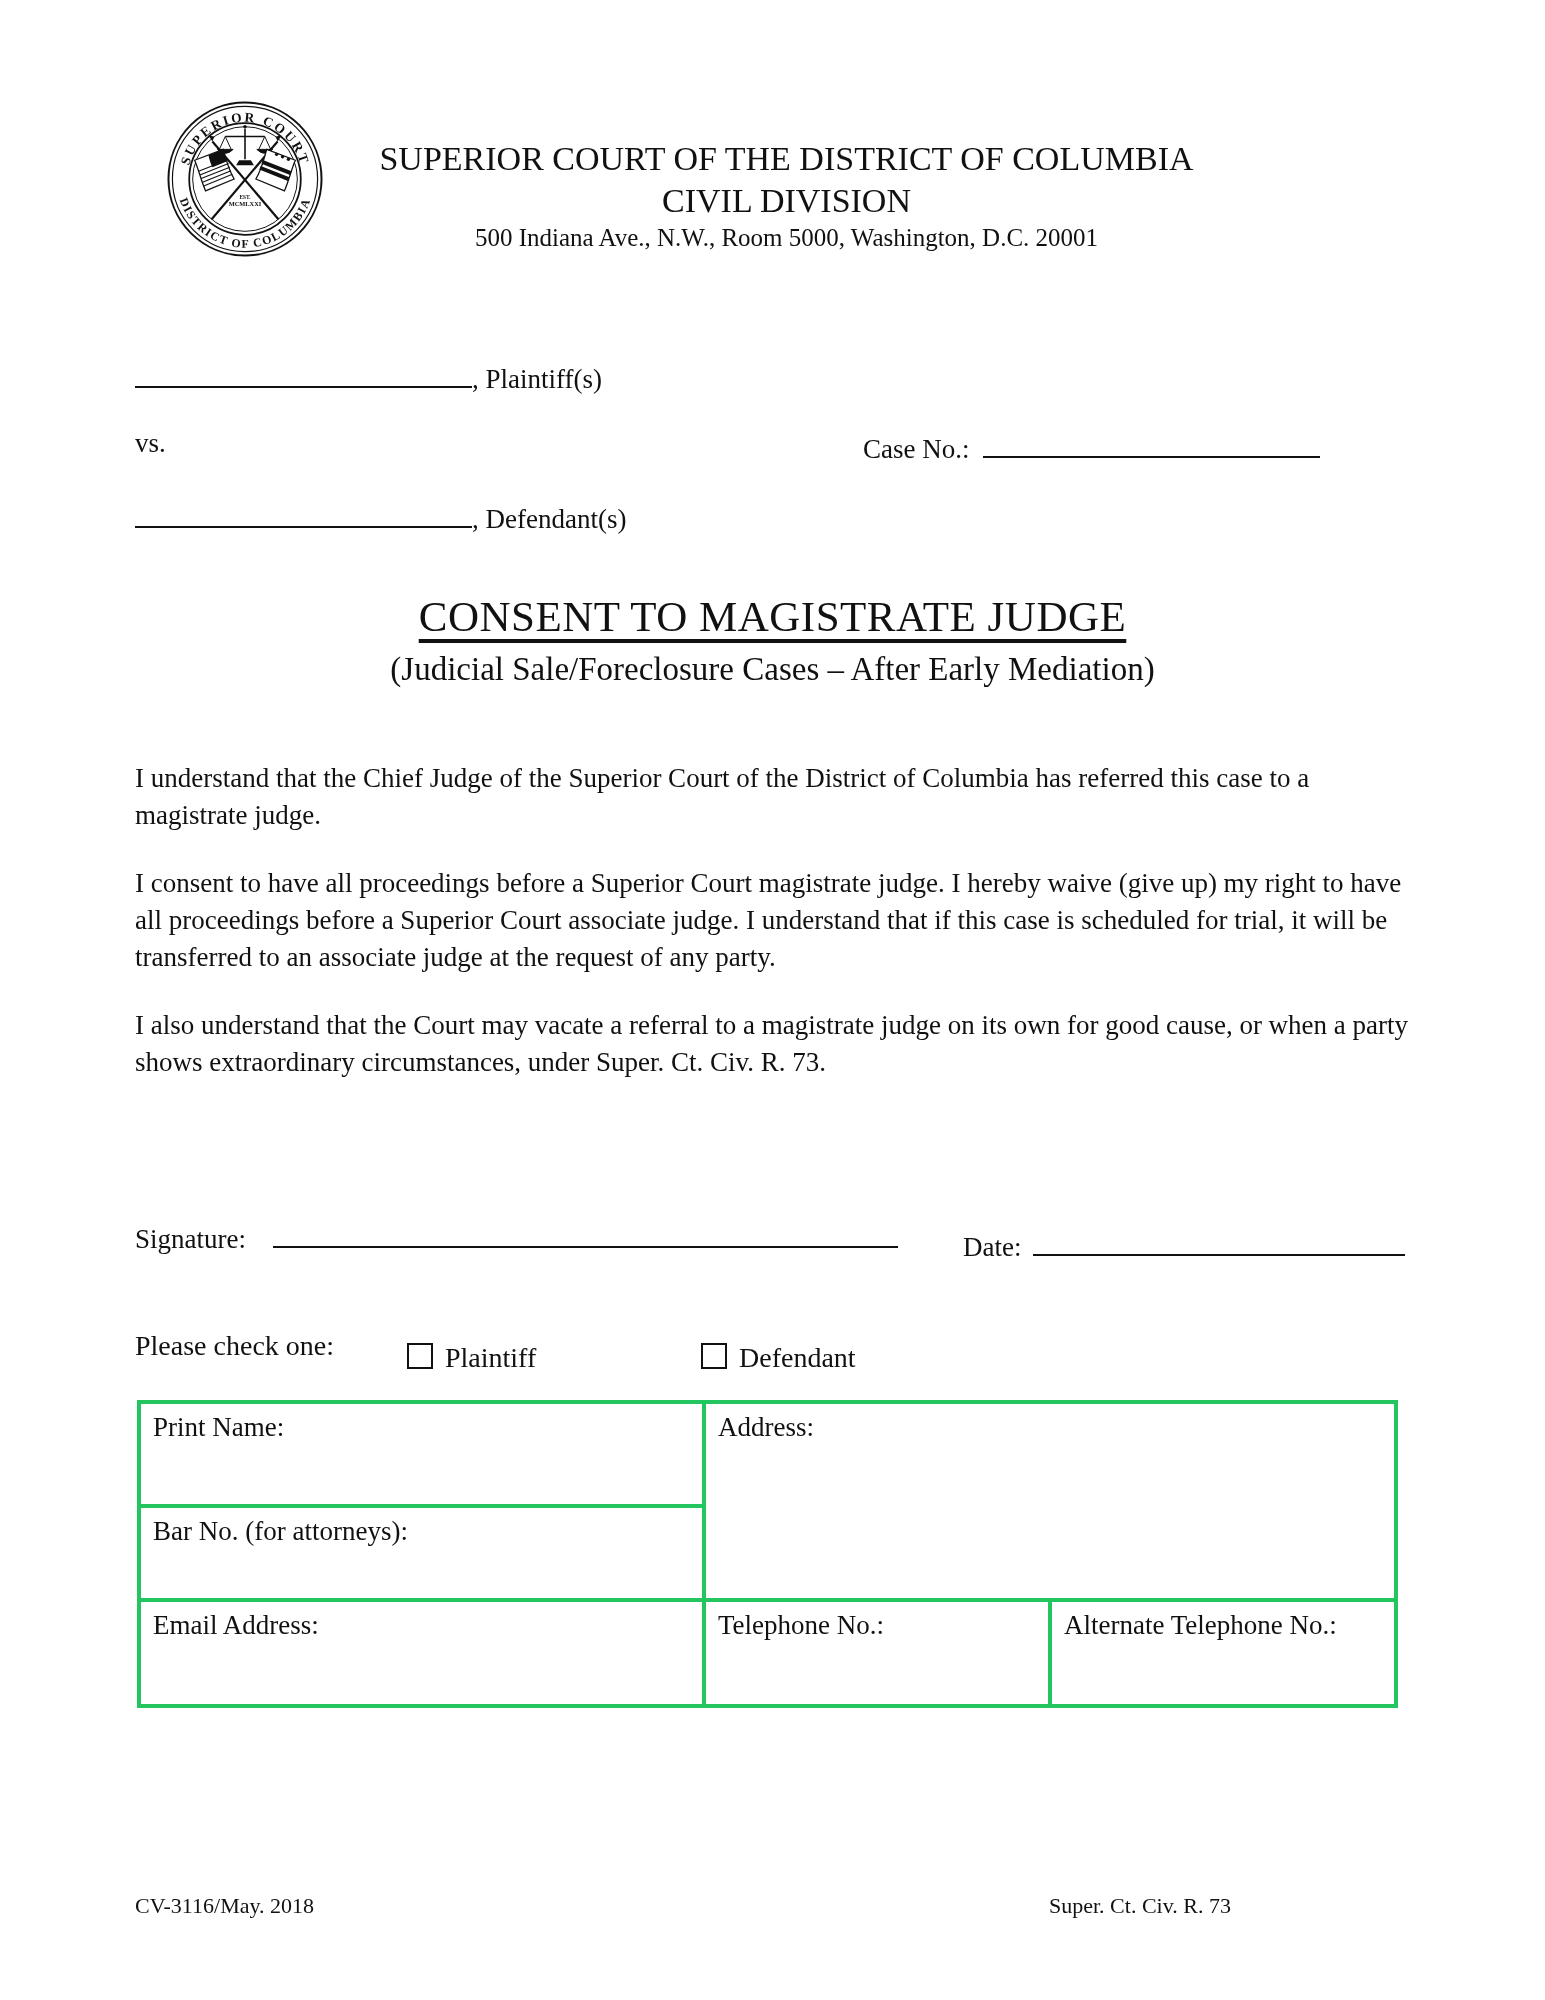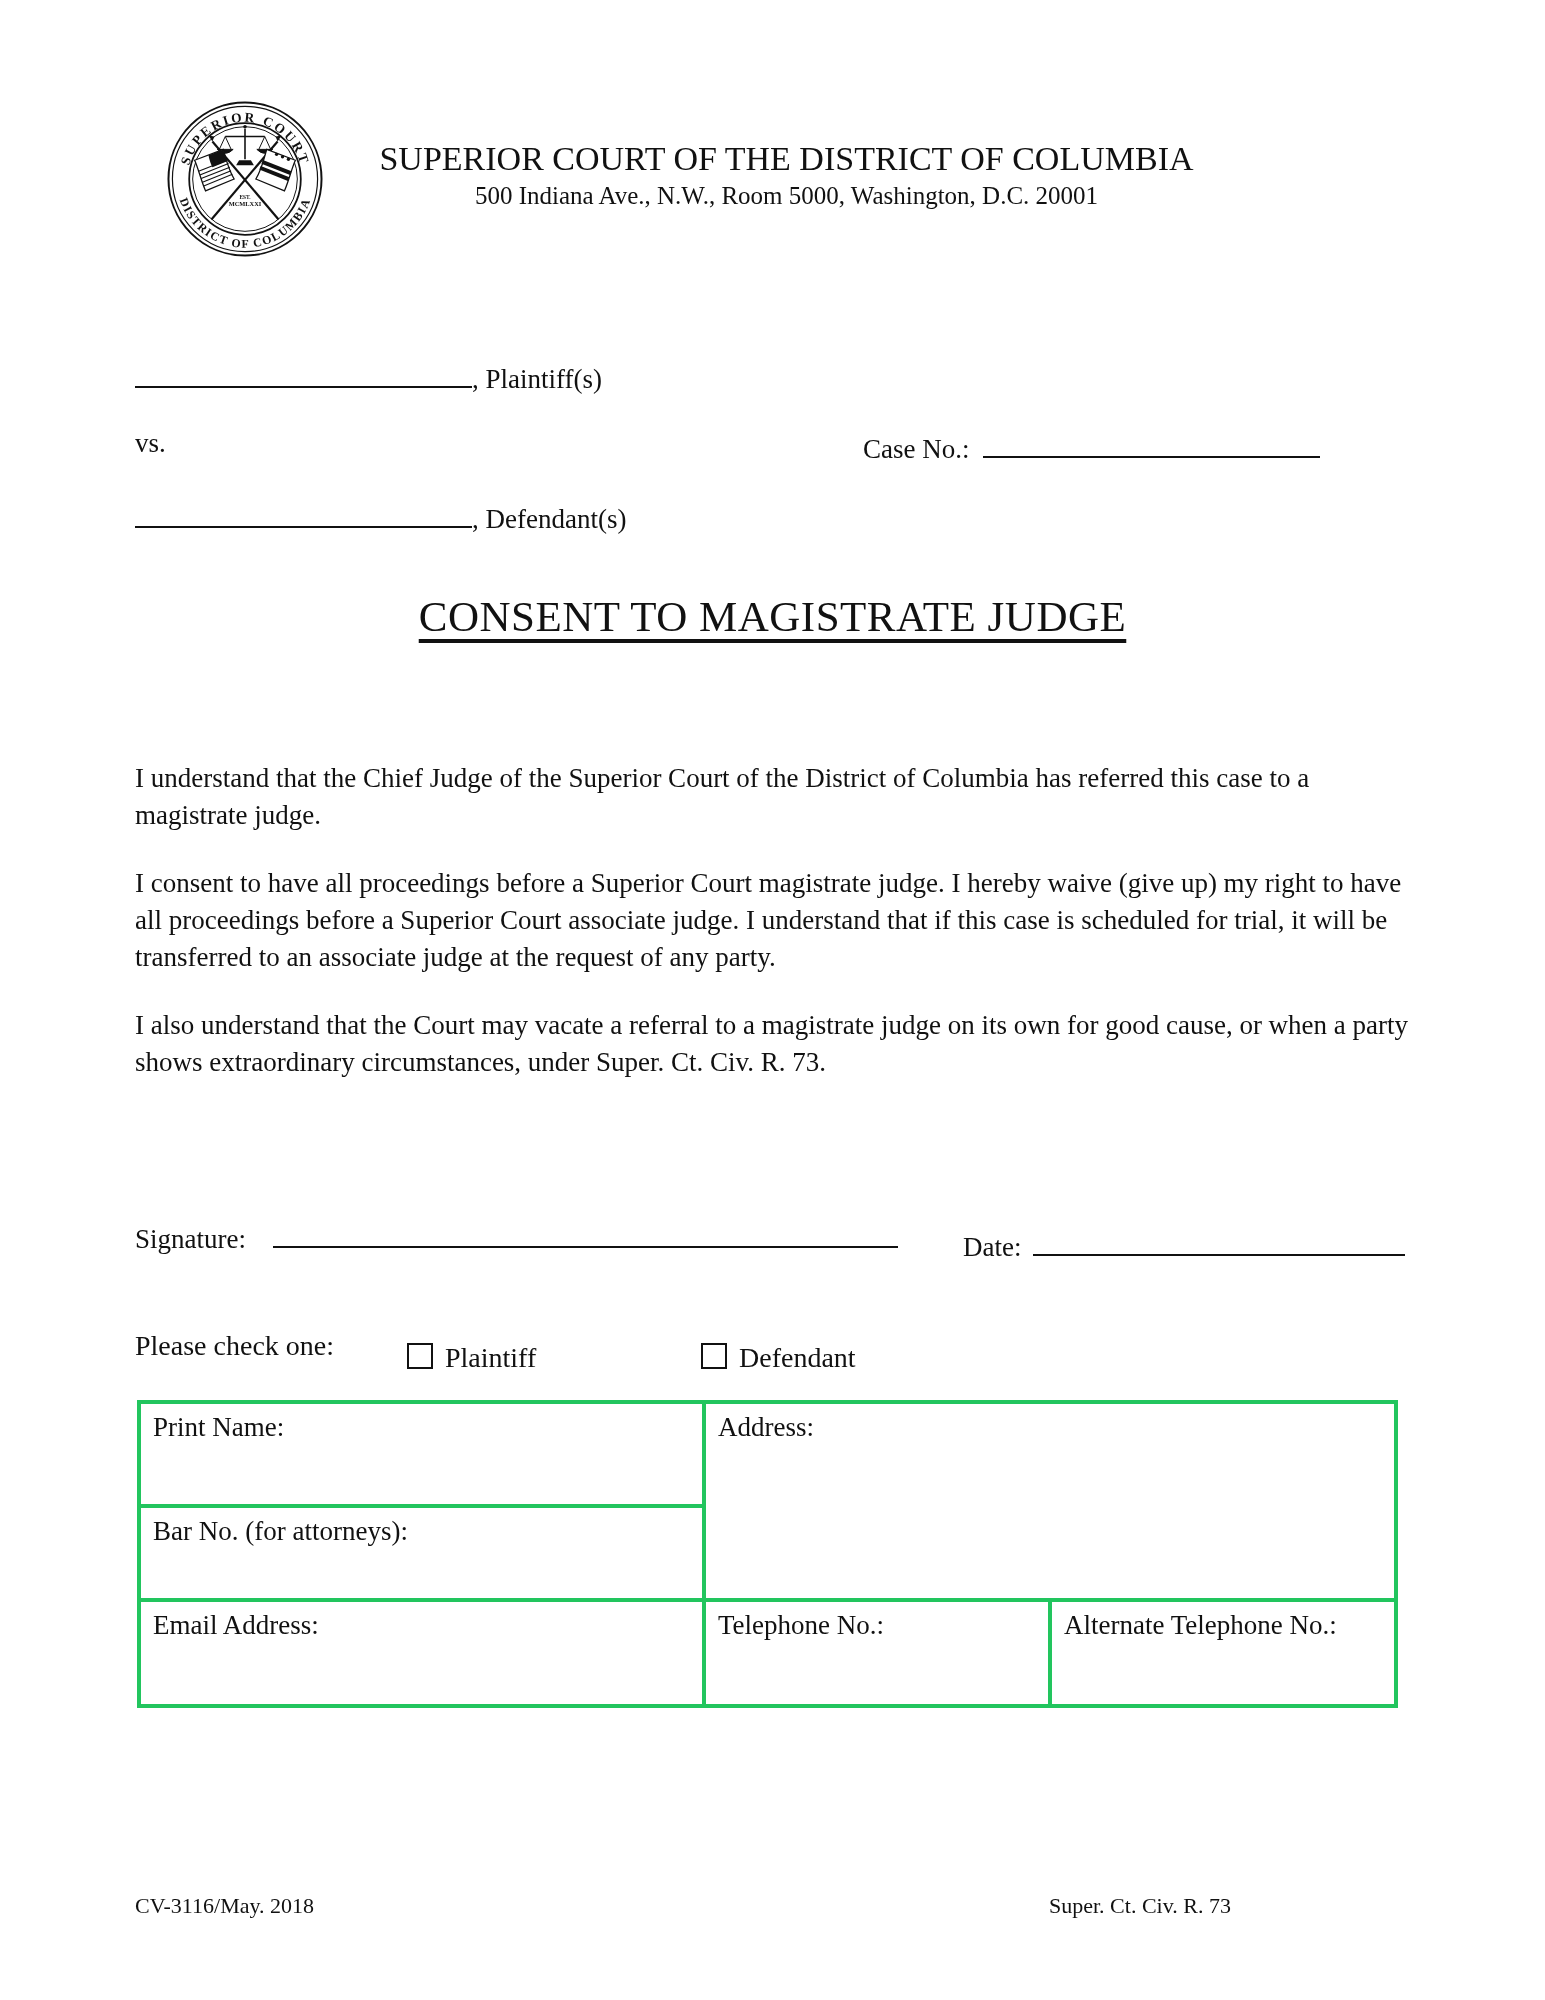--- a/index.html
+++ b/index.html
@@ -115,39 +115,41 @@
         <circle cx="118" cy="57.5" r="1.7" fill="#111"></circle>
         <circle cx="124" cy="60" r="1.7" fill="#111"></circle>
       </g>
     </g>
     <text x="80" y="100" font-size="5.5" font-weight="bold" text-anchor="middle" fill="#111">EST.</text>
     <text x="80" y="107.5" font-size="6.5" font-weight="bold" text-anchor="middle" fill="#111">MCMLXXI</text>
   </svg>
 
   <div class="court-header">
     <div class="big">SUPERIOR COURT OF THE DISTRICT OF COLUMBIA</div>
+    <div class="big">CIVIL DIVISION</div>
     <div class="small">500 Indiana Ave., N.W., Room 5000, Washington, D.C. 20001</div>
   </div>
 
   <div class="cap-row" style="left:135px; top:358px;">
     <span class="blank w-party"></span><span>, Plaintiff(s)</span>
   </div>
 
   <div class="cap-row" style="left:135px; top:428px;">vs.</div>
 
   <div class="cap-row" style="left:863px; top:428px;">
     <span>Case No.:</span><span class="blank w-case"></span>
   </div>
 
   <div class="cap-row" style="left:135px; top:498px;">
     <span class="blank w-party"></span><span>, Defendant(s)</span>
   </div>
 
   <div class="title-block">
     <h1 class="form-title">CONSENT TO MAGISTRATE JUDGE</h1>
+    <div class="form-subtitle">(Judicial Sale/Foreclosure Cases – After Early Mediation)</div>
   </div>
 
   <div class="body-text">
     <p>I understand that the Chief Judge of the Superior Court of the District of Columbia has referred this case to a magistrate judge.</p>
     <p>I consent to have all proceedings before a Superior Court magistrate judge. I hereby waive (give up) my right to have all proceedings before a Superior Court associate judge.  I understand that if this case is scheduled for trial, it will be transferred to an associate judge at the request of any party.</p>
     <p>I also understand that the Court may vacate a referral to a magistrate judge on its own for good cause, or when a party shows extraordinary circumstances, under Super. Ct. Civ. R. 73.</p>
   </div>
 
   <div class="sig-group">
     <span>Signature:</span><span class="blank w-sig"></span>

